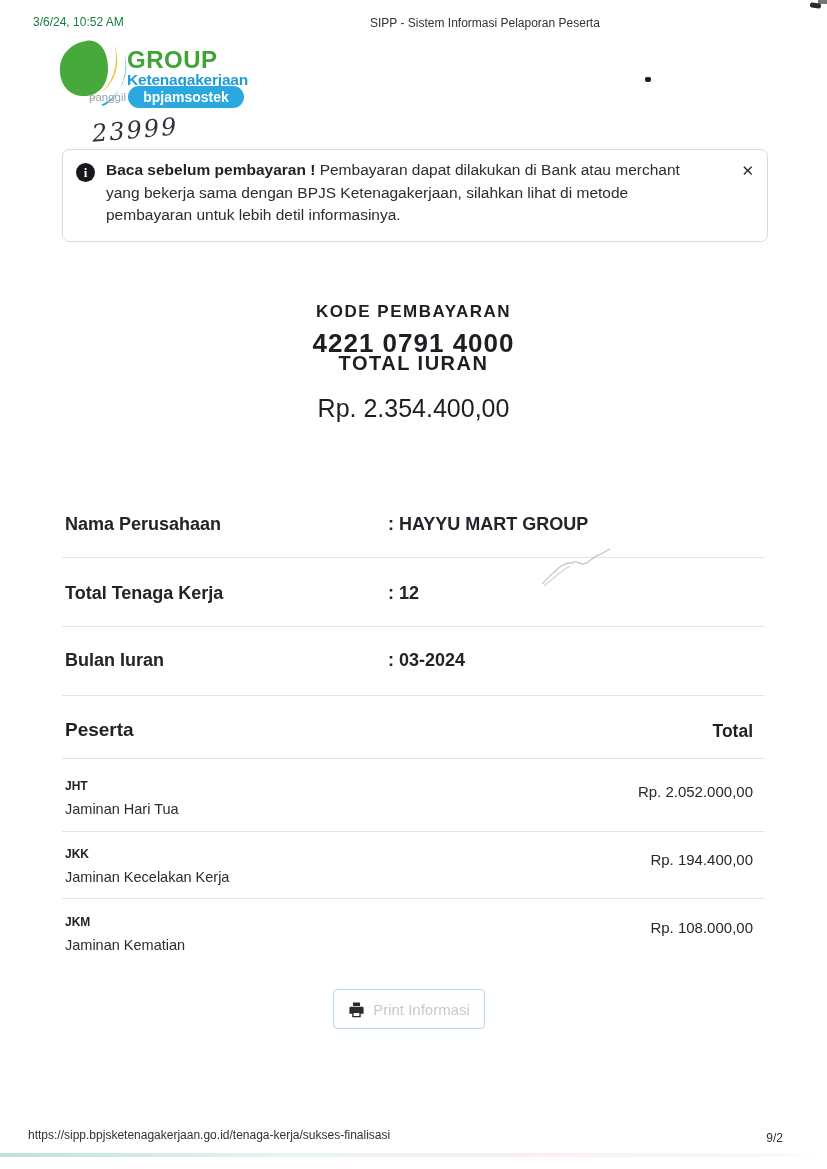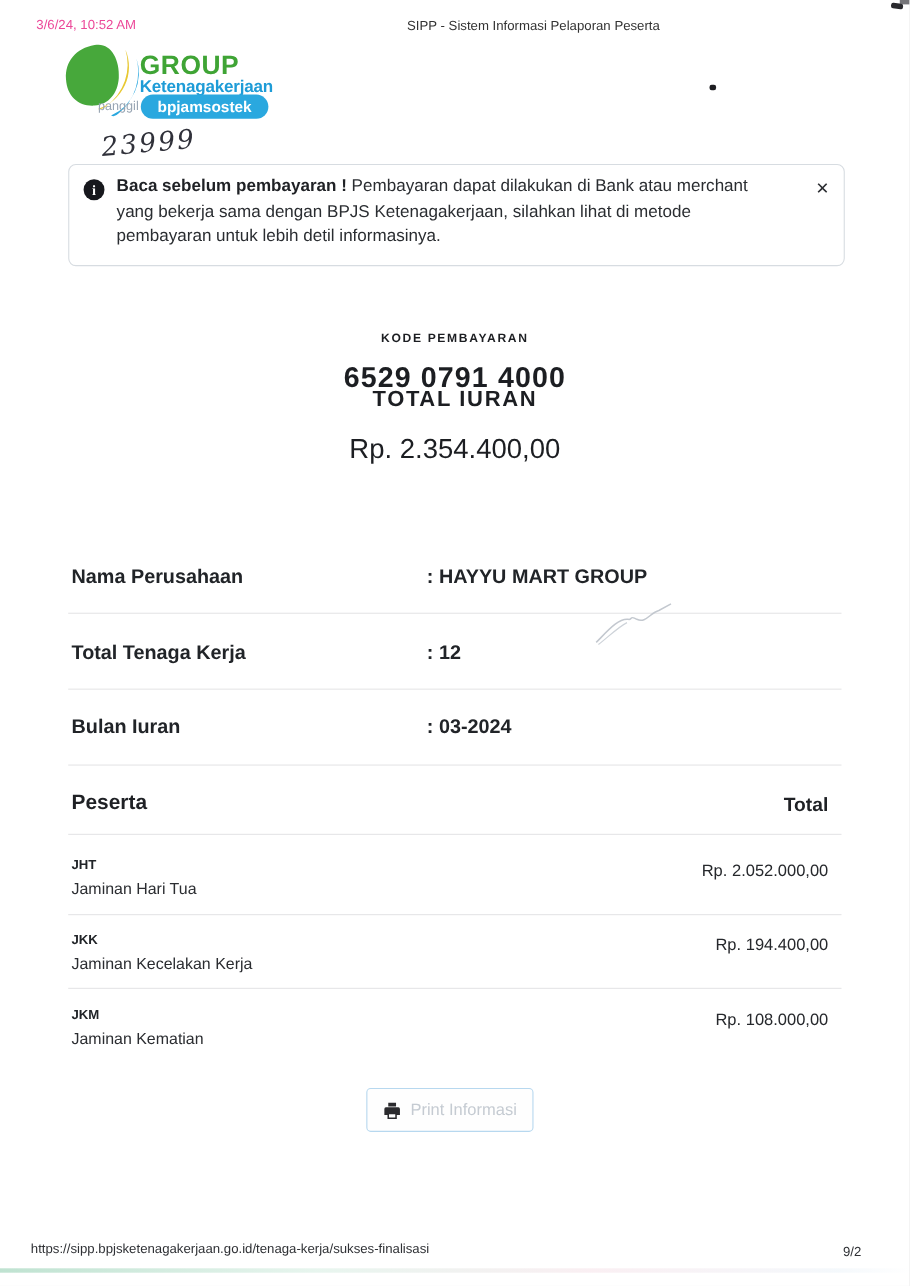--- a/index.html
+++ b/index.html
@@ -5,21 +5,21 @@
   html,body{margin:0;padding:0;background:#e9e9e9;}
   .page{
     position:relative;width:827px;height:1169px;margin:0 auto;
     background:#ffffff;overflow:hidden;
     font-family:"Liberation Sans","DejaVu Sans",sans-serif;
     color:#26282c;
   }
   .abs{position:absolute;}
 
   
-  .ph-date{left:33px;top:15px;font-size:12px;color:#ec4899;}
+  .ph-date{left:33px;top:15px;font-size:12px;color:#15803d;}
   .ph-title{left:370px;top:16px;font-size:12px;color:#333;}
   .pf-url{left:28px;top:1128px;font-size:12px;color:#2f3135;}
   .pf-page{right:44px;top:1131px;font-size:12px;color:#2f3135;}
 
   
   .logo-svg{left:56px;top:37px;}
   .logo-acronym{left:127px;top:46px;font-size:24px;font-weight:bold;color:#3FA435;letter-spacing:.5px;}
   .logo-name{left:127px;top:71px;font-size:15.5px;font-weight:bold;color:#1E9CD7;letter-spacing:-.2px;}
   .logo-tagline{left:89px;top:91px;font-size:11.5px;color:#97a4b2;}
   .logo-pill{left:128px;top:86px;width:116px;height:22px;border-radius:11px;background:#2AA8DF;
@@ -33,21 +33,21 @@
   .alert{left:62px;top:149px;width:704px;height:91px;border:1.5px solid #D7DCE1;border-radius:7px;background:#fff;}
   .alert-icon{position:absolute;left:13px;top:13px;width:19px;height:19px;border-radius:50%;
     background:#17181d;color:#fff;font-size:13px;font-weight:bold;text-align:center;line-height:19px;
     font-family:"Liberation Serif",serif;}
   .alert-text{position:absolute;left:43px;top:9px;width:604px;font-size:15.5px;line-height:22.5px;color:#2a2d31;}
   .alert-text b{color:#1f2125;}
   .alert-close{position:absolute;right:13px;top:12px;font-size:15px;font-weight:bold;color:#2b2d31;cursor:pointer;}
 
   
   .center{left:0;width:100%;text-align:center;color:#1c1e22;}
-  .pay-code-label{top:302px;font-size:11px;font-weight:bold;letter-spacing:1.5px;}
+  .pay-code-label{top:302px;font-size:17px;font-weight:bold;letter-spacing:1.5px;}
   .pay-code{top:328px;font-size:26px;font-weight:bold;letter-spacing:1px;}
   .pay-total-label{top:352px;font-size:20px;font-weight:bold;letter-spacing:1.5px;}
   .pay-total{top:394px;font-size:25px;font-weight:normal;}
 
   
   .row-label{left:65px;font-size:18px;font-weight:bold;color:#212428;}
   .row-value{left:388px;font-size:18px;font-weight:bold;color:#212428;}
   .divider{left:62px;width:703px;height:1px;background:#e5e5e7;}
 
   
@@ -93,21 +93,21 @@
   <div class="abs alert">
     <div class="alert-icon">i</div>
     <div class="alert-text">
       <b>Baca sebelum pembayaran !</b>
       <span>Pembayaran dapat dilakukan di Bank atau merchant yang bekerja sama dengan BPJS Ketenagakerjaan, silahkan lihat di metode pembayaran untuk lebih detil informasinya.</span>
     </div>
     <div class="alert-close">✕</div>
   </div>
 
   <div class="abs center pay-code-label">KODE PEMBAYARAN</div>
-  <div class="abs center pay-code">6529 0791 4000</div>
+  <div class="abs center pay-code">4221 0791 4000</div>
   <div class="abs center pay-total-label">TOTAL IURAN</div>
   <div class="abs center pay-total">Rp. 2.354.400,00</div>
 
   <div class="abs row-label" style="top:514px">Nama Perusahaan</div>
   <div class="abs row-value" style="top:514px">: HAYYU MART GROUP</div>
   <div class="abs divider" style="top:557px"></div>
 
   <div class="abs row-label" style="top:583px">Total Tenaga Kerja</div>
   <div class="abs row-value" style="top:583px">: 12</div>
   <div class="abs divider" style="top:626px"></div>

